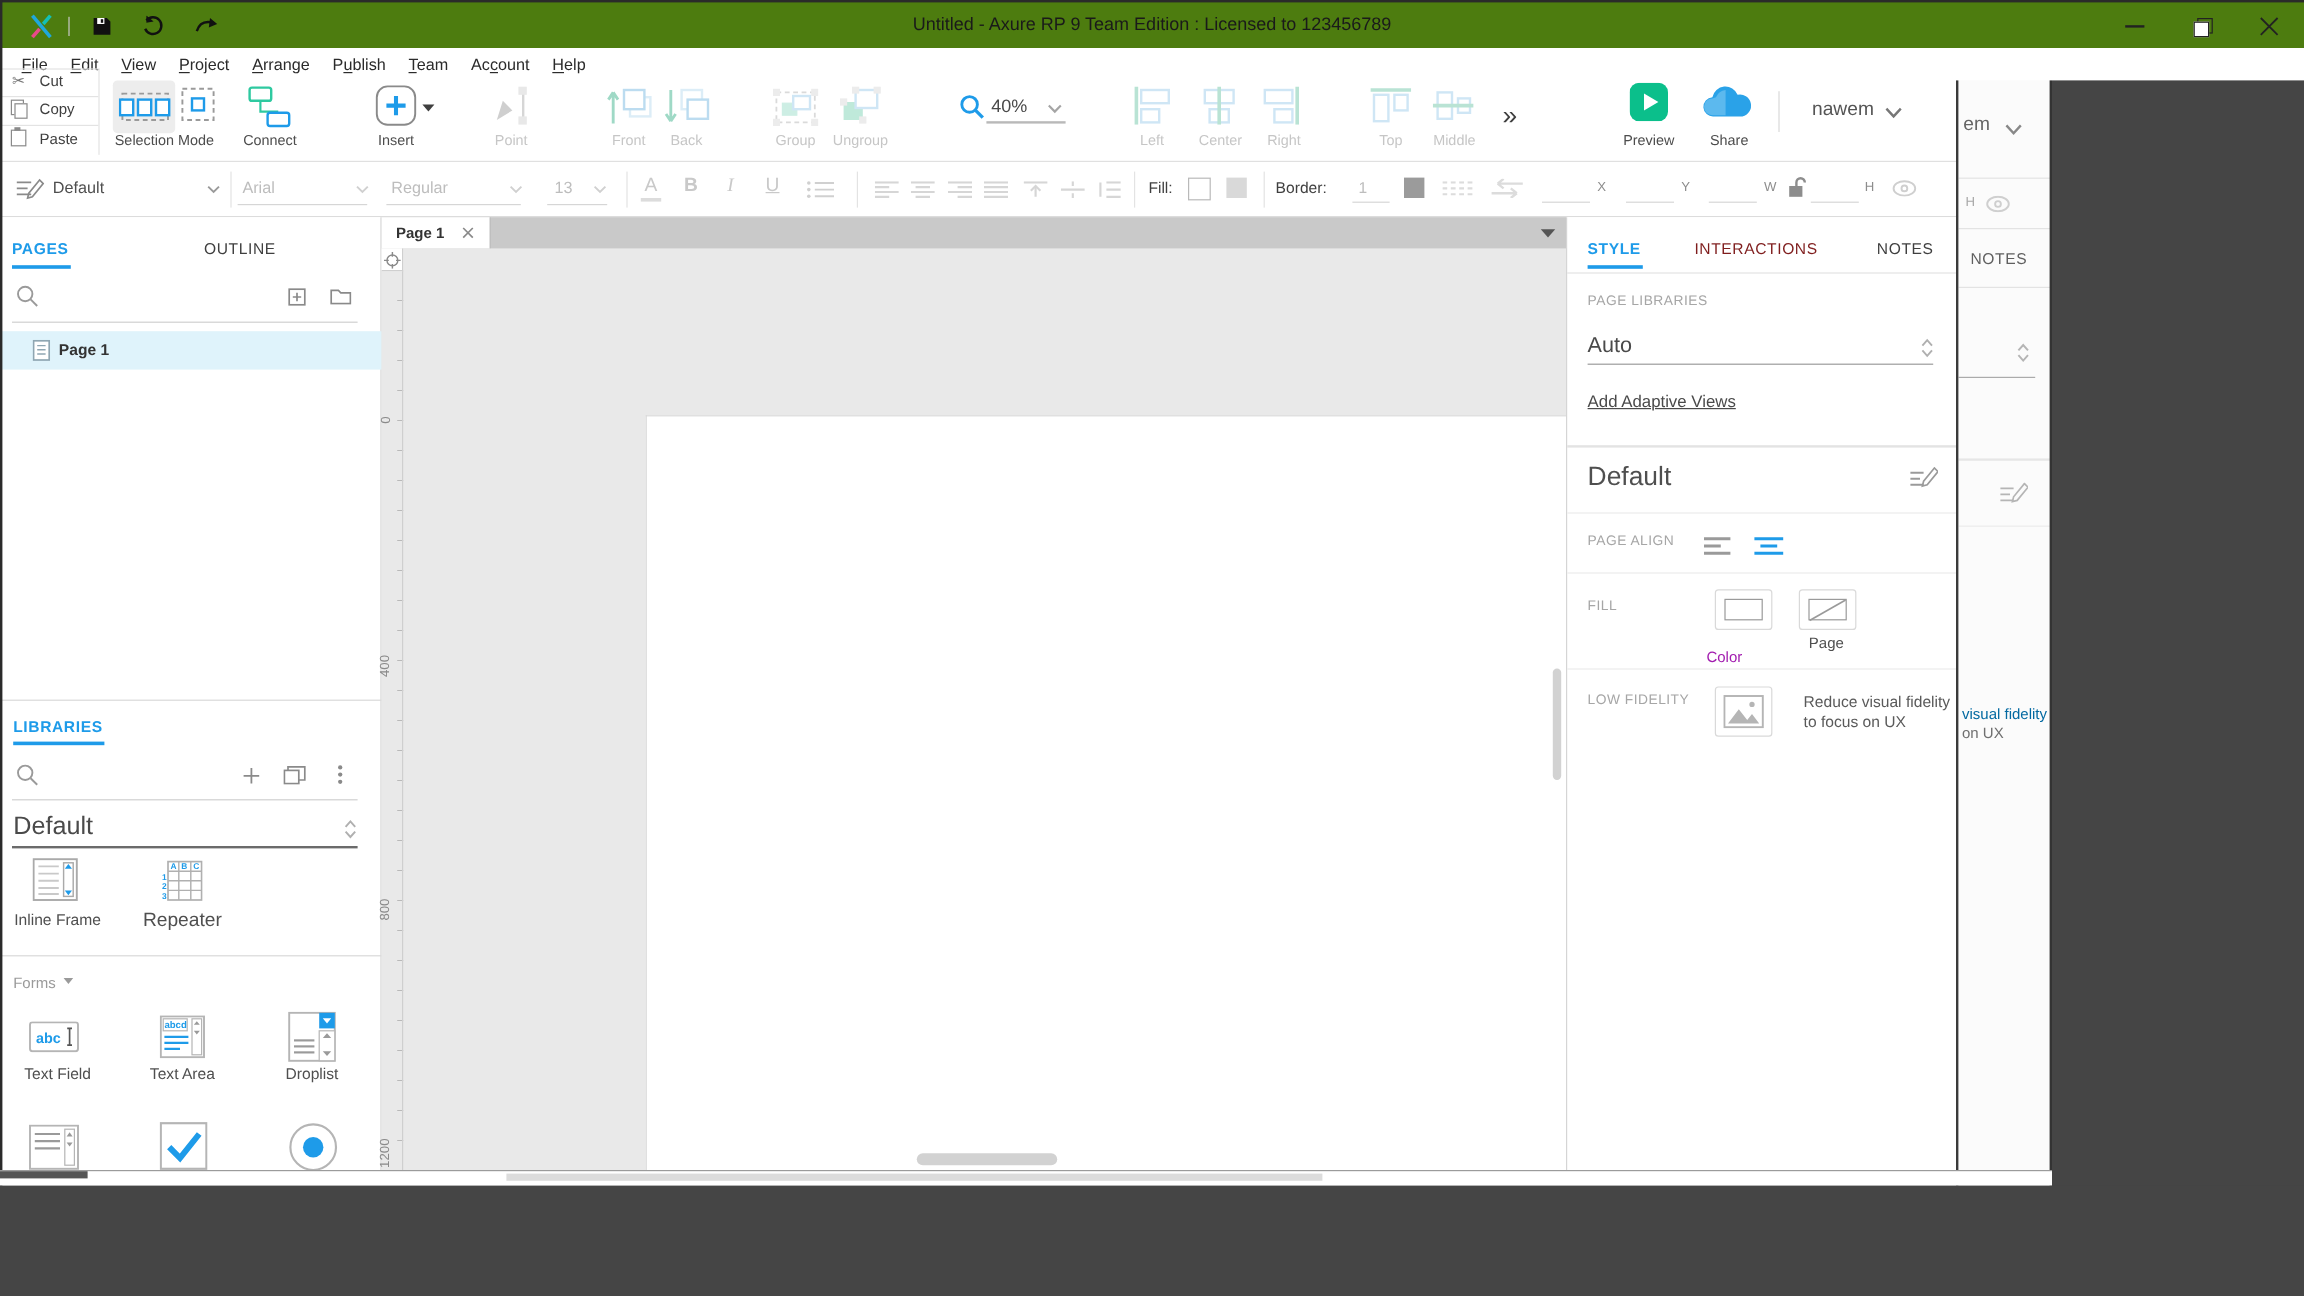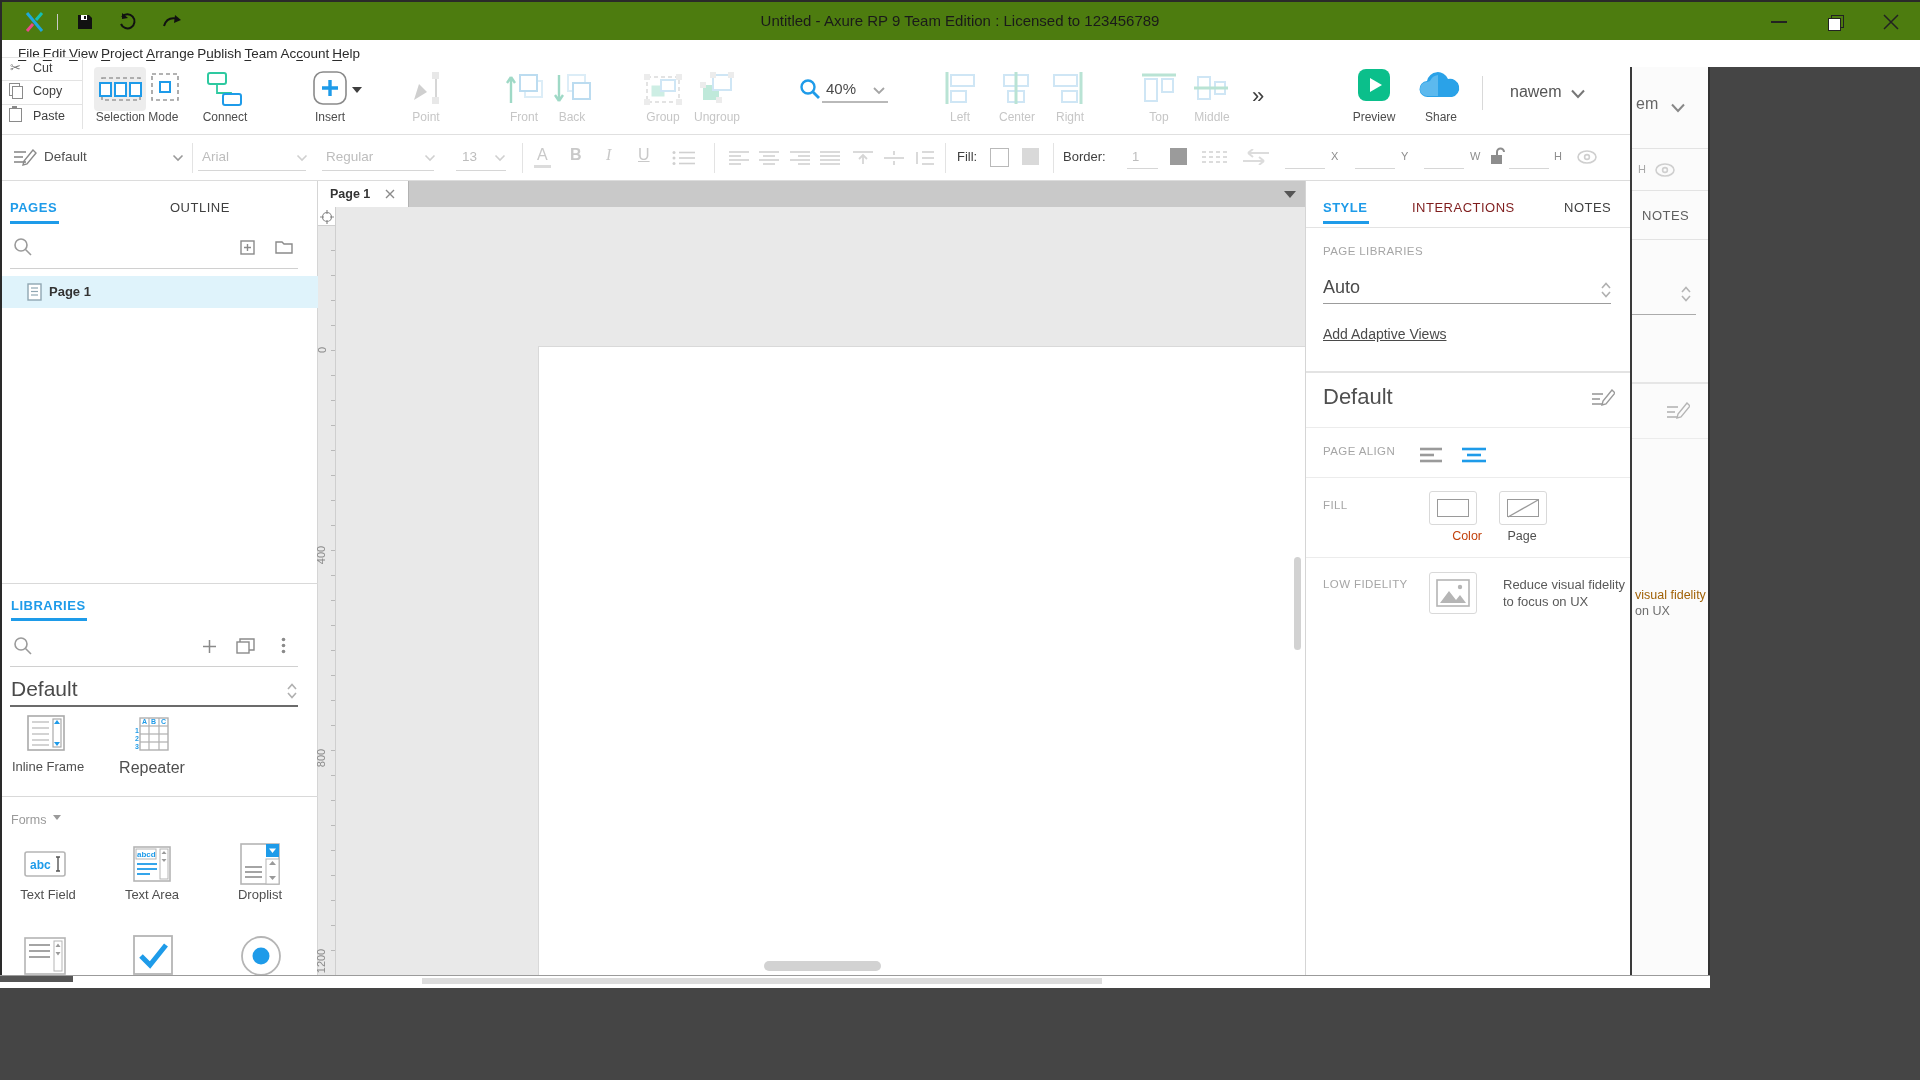--- a/index.html
+++ b/index.html
@@ -7,21 +7,21 @@
           font-family:"Liberation Sans",sans-serif;color:#3f3f3f;}
   .abs{position:absolute;}
   .lbl{white-space:nowrap;}
   .tool-label{font-size:12px;color:#4d4d4d;text-align:center;}
   .tool-label.dis{color:#c6c6c6;}
   .fmt-gray{color:#bdbdbd;}
   .field-line{height:1px;background:#d6d6d6;}
   .sep-v{width:1px;background:#e3e3e3;}
   .sep-h{height:1px;background:#e3e3e3;}
   u{text-underline-offset:2px;}
-  #menubar{display:flex;align-items:center;gap:3px;padding-left:18px;height:27px;font-size:13.5px;color:#2b2b2b;}
+  #menubar{display:flex;align-items:center;gap:19px;padding-left:18px;height:27px;font-size:13.5px;color:#2b2b2b;}
   .menu-item{cursor:default;}
   svg{display:block;}
   .ruler{background:#f4f4f4;}
   .ruler-h-ticks{background:repeating-linear-gradient(to right,transparent 0,transparent 24px,#b9b9b9 24px,#b9b9b9 25px);}
   .ruler-v-ticks{background:repeating-linear-gradient(to bottom,transparent 0,transparent 24px,#b9b9b9 24px,#b9b9b9 25px);}
   .rlabel{position:absolute;font-size:11px;color:#8a8a8a;}
   .section-label{font-size:11.5px;color:#a6a6a6;letter-spacing:.4px;}
 </style>
 </head>
 <body>
@@ -642,21 +642,21 @@
           <line x1="6" y1="8" x2="20" y2="8"></line>
           <line x1="1" y1="14" x2="25" y2="14"></line>
         </g>
     </svg>
     <div class="abs sep-h" style="left:0;top:296px;width:325px;background:#ececec;"></div>
 
     <span class="abs lbl section-label" style="left:17px;top:318px;">FILL</span>
     <div class="abs" style="left:123px;top:310px;width:46px;height:32px;border:1px solid #d9d9d9;border-radius:3px;">
       <div class="abs" style="left:7px;top:7px;width:30px;height:16px;background:#fff;border:1.6px solid #9a9a9a;"></div>
     </div>
-    <span class="abs lbl" style="left:116px;top:348px;width:60px;text-align:right;font-size:12.5px;color:#c2410c;">Color</span>
+    <span class="abs lbl" style="left:116px;top:360px;width:60px;text-align:left;font-size:12.5px;color:#a21caf;">Color</span>
     <div class="abs" style="left:193px;top:310px;width:46px;height:32px;border:1px solid #d9d9d9;border-radius:3px;">
       <div class="abs" style="left:7px;top:7px;width:30px;height:16px;background:#fff;border:1.6px solid #9a9a9a;"></div>
       <svg class="abs" style="left:7px;top:7px;" width="32" height="19" viewBox="0 0 32 19">
           <line x1="1" y1="18" x2="31" y2="1" stroke="#9a9a9a" stroke-width="1.4"></line>
         </svg>
     </div>
     <span class="abs lbl" style="left:186px;top:348px;width:60px;text-align:center;font-size:12.5px;color:#4f4f4f;">Page</span>
     <div class="abs sep-h" style="left:0;top:376px;width:325px;background:#ececec;"></div>
 
     <span class="abs lbl section-label" style="left:17px;top:397px;">LOW FIDELITY</span>
@@ -691,21 +691,21 @@
     </svg>
     <div class="abs" style="left:0;top:247px;width:64px;height:1px;background:#ababab;"></div>
     <div class="abs" style="left:0;top:315px;width:78px;height:2px;background:#e6e6e6;"></div>
     <svg class="abs" style="left:34px;top:335px;" width="24" height="20" viewBox="0 0 24 20">
       <line x1="1" y1="5" x2="12" y2="5" stroke="#b5b5b5" stroke-width="1.6"></line>
       <line x1="1" y1="10" x2="9" y2="10" stroke="#b5b5b5" stroke-width="1.6"></line>
       <line x1="1" y1="15" x2="12" y2="15" stroke="#b5b5b5" stroke-width="1.6"></line>
       <path d="M21 1 L12 12 L11 16 L15 15 L24 4 Z" fill="none" stroke="#b5b5b5" stroke-width="1.4"></path>
     </svg>
     <div class="abs sep-h" style="left:0;top:371px;width:78px;background:#ececec;"></div>
-    <span class="abs lbl" style="left:3px;top:521px;font-size:12.5px;color:#a16207;">visual fidelity</span>
+    <span class="abs lbl" style="left:3px;top:521px;font-size:12.5px;color:#0369a1;">visual fidelity</span>
     <span class="abs lbl" style="left:3px;top:537px;font-size:12.5px;color:#6f6f6f;">on UX</span>
   </div>
 
   <div class="abs" style="left:1630px;top:67px;width:2px;height:921px;background:#3a3a3a;"></div>
   <div class="abs" style="left:1708px;top:67px;width:2px;height:921px;background:#333;"></div>
   <div class="abs" style="left:0;top:0;width:2px;height:988px;background:#2a2a2a;"></div>
 
   <div class="abs" style="left:0;top:975px;width:1710px;height:13px;background:#fff;border-top:1px solid #9b9b9b;box-sizing:border-box;">
     <div class="abs" style="left:0;top:0;width:73px;height:6px;background:#555;"></div>
     <div class="abs" style="left:422px;top:2px;width:680px;height:6px;background:#dcdcdc;"></div>

